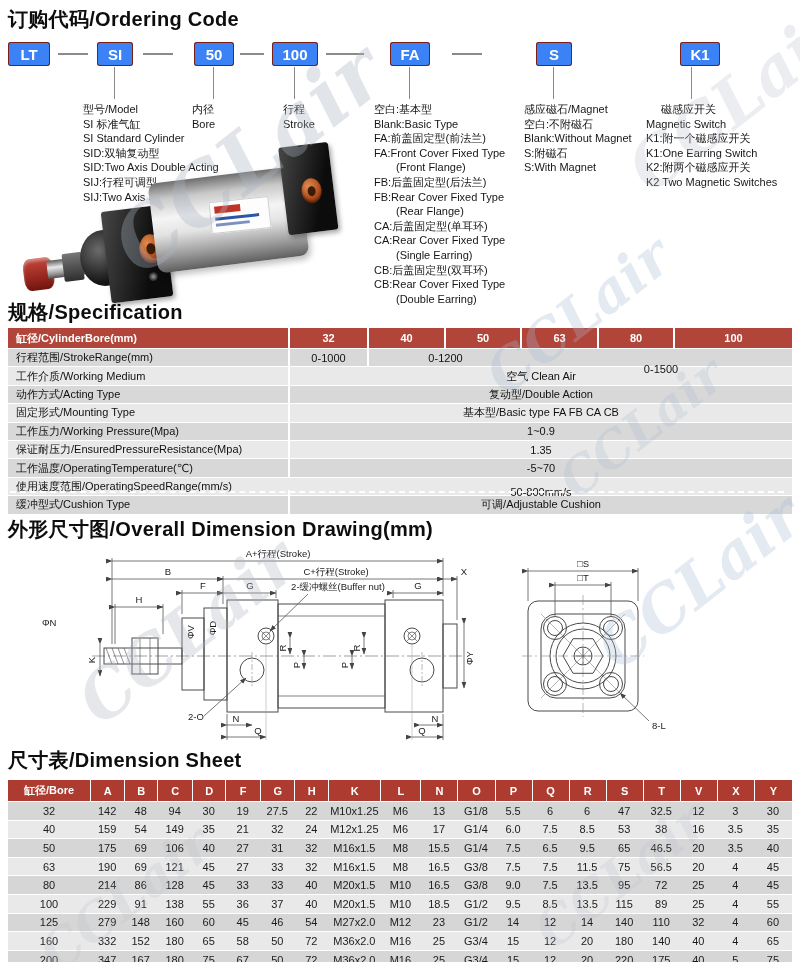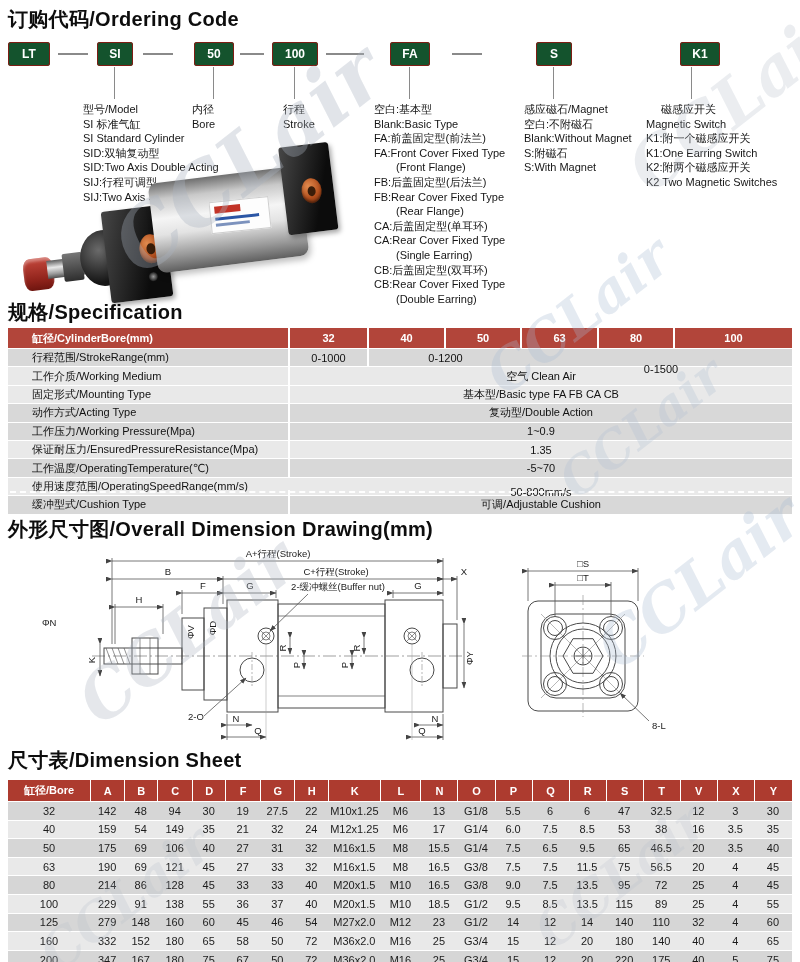--- a/index.html
+++ b/index.html
@@ -4,22 +4,22 @@
 <style>
   html,body{margin:0;padding:0;}
   body{width:800px;height:962px;position:relative;overflow:hidden;background:#fff;
        font-family:"Liberation Sans","DejaVu Sans",sans-serif;color:#111;}
   .abs{position:absolute;}
   .sec-title{position:absolute;left:8px;font-size:20px;font-weight:bold;color:#0d0d0d;letter-spacing:.3px;white-space:nowrap;}
   
   .wm{position:absolute;font-family:"DejaVu Serif","Liberation Serif",serif;font-style:italic;font-weight:bold;
       transform:rotate(-38deg);pointer-events:none;white-space:nowrap;z-index:6;}
   
-  .code-box{position:absolute;top:42px;height:24px;background:#14532d;color:#fff;font-weight:bold;
-            font-size:12px;display:flex;align-items:center;justify-content:center;border-radius:3px;
+  .code-box{position:absolute;top:42px;height:24px;background:#3b82f6;color:#fff;font-weight:bold;
+            font-size:15px;display:flex;align-items:center;justify-content:center;border-radius:3px;
             box-shadow:inset 0 0 0 1px #7e1d14;z-index:3;}
   .code-dash{position:absolute;top:53px;height:2px;background:#8a8a8a;z-index:2;}
   .code-tick{position:absolute;top:67px;width:1px;height:32px;background:#8a8a8a;z-index:2;}
   .ord-col{position:absolute;top:102px;font-size:11px;line-height:14.6px;white-space:nowrap;color:#161616;z-index:3;}
   .ord-line.indent{padding-left:22px;}
   .ord-line.indent-sm{padding-left:15px;}
   
   .photo{position:absolute;left:15px;top:153px;width:322px;height:148px;z-index:4;}
   .ph-rot{position:absolute;inset:0;transform:rotate(-7deg);}
   .ph-rot>div{position:absolute;}
@@ -40,21 +40,21 @@
      box-shadow:2px 4px 6px rgba(0,0,0,.25);}
   .ph-sticker{position:absolute;left:58px;top:26px;width:58px;height:30px;background:#fdfdfd;border:1px solid #cfcfcf;transform:rotate(1deg);}
   .st-red{position:absolute;left:4px;top:4px;width:26px;height:7px;background:#c23327;}
   .st-blue{position:absolute;left:4px;top:15px;width:44px;height:3px;background:#2b56a5;}
   .st-blue2{position:absolute;left:4px;top:21px;width:34px;height:3px;background:#7c92bd;}
   
   .spec{position:absolute;left:8px;top:328px;width:784px;z-index:3;font-size:11px;}
   .spec-row{display:flex;height:17.4px;align-items:stretch;margin-bottom:0;}
   .spec-row.hdr{height:20px;background:#b2453a;color:#fff;font-weight:bold;}
   .spec-cell{display:flex;align-items:center;justify-content:center;box-sizing:border-box;border-left:2px solid #fff;}
-  .spec-label{display:flex;align-items:center;box-sizing:border-box;width:280px;padding-left:24px;flex:none;}
+  .spec-label{display:flex;align-items:center;box-sizing:border-box;width:280px;padding-left:8px;flex:none;}
   .spec-row.dark{background:#d8d8d8;}
   .spec-row.light{background:#e9e9e9;}
   .spec-row+.spec-row{margin-top:1px;}
   .fold{position:absolute;left:0;width:784px;border-top:2px dashed rgba(255,255,255,.95);z-index:4;}
   
   svg text{font-family:"Liberation Sans","DejaVu Sans",sans-serif;}
   
   .dim-table{position:absolute;left:8px;top:780px;width:784px;border-collapse:separate;border-spacing:0;table-layout:fixed;z-index:3;}
   .dim-table th{background:#ad3b2f;color:#fff;font-size:11px;font-weight:bold;height:21px;border-left:1px solid #fff;padding:0;}
   .dim-table th:first-child{border-left:none;}
@@ -175,27 +175,27 @@
     <div class="spec-row dark">
       <div class="spec-label">行程范围/StrokeRange(mm)</div>
       <div class="spec-cell" style="width: 79px; flex: 0 0 auto;">0-1000</div>
       <div class="spec-cell" style="width: 155px; flex: 0 0 auto;">0-1200</div>
       <div class="spec-cell" style="width: 276px; flex: 0 0 auto; margin-top: 20px;">0-1500</div>
     </div>
     <div class="spec-row light">
       <div class="spec-label">工作介质/Working Medium</div>
       <div class="spec-cell" style="flex: 1 1 0%;">空气 Clean Air</div>
     </div>
+    <div class="spec-row dark">
+      <div class="spec-label">动作方式/Acting Type</div>
+      <div class="spec-cell" style="flex: 1 1 0%;">复动型/Double Action</div>
+    </div>
     <div class="spec-row light">
       <div class="spec-label">固定形式/Mounting Type</div>
       <div class="spec-cell" style="flex: 1 1 0%;">基本型/Basic type  FA  FB CA  CB</div>
-    </div>
-    <div class="spec-row dark">
-      <div class="spec-label">动作方式/Acting Type</div>
-      <div class="spec-cell" style="flex: 1 1 0%;">复动型/Double Action</div>
     </div>
     <div class="spec-row dark">
       <div class="spec-label">工作压力/Working Pressure(Mpa)</div>
       <div class="spec-cell" style="flex: 1 1 0%;">1~0.9</div>
     </div>
     <div class="spec-row light">
       <div class="spec-label">保证耐压力/EnsuredPressureResistance(Mpa)</div>
       <div class="spec-cell" style="flex: 1 1 0%;">1.35</div>
     </div>
     <div class="spec-row dark">

